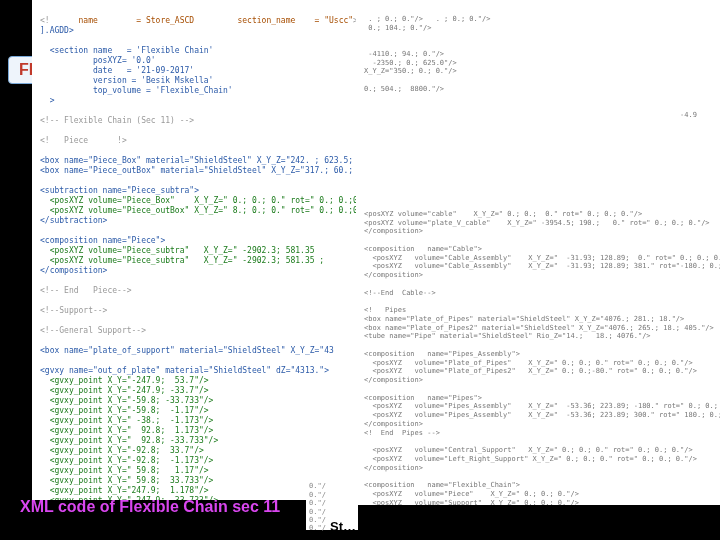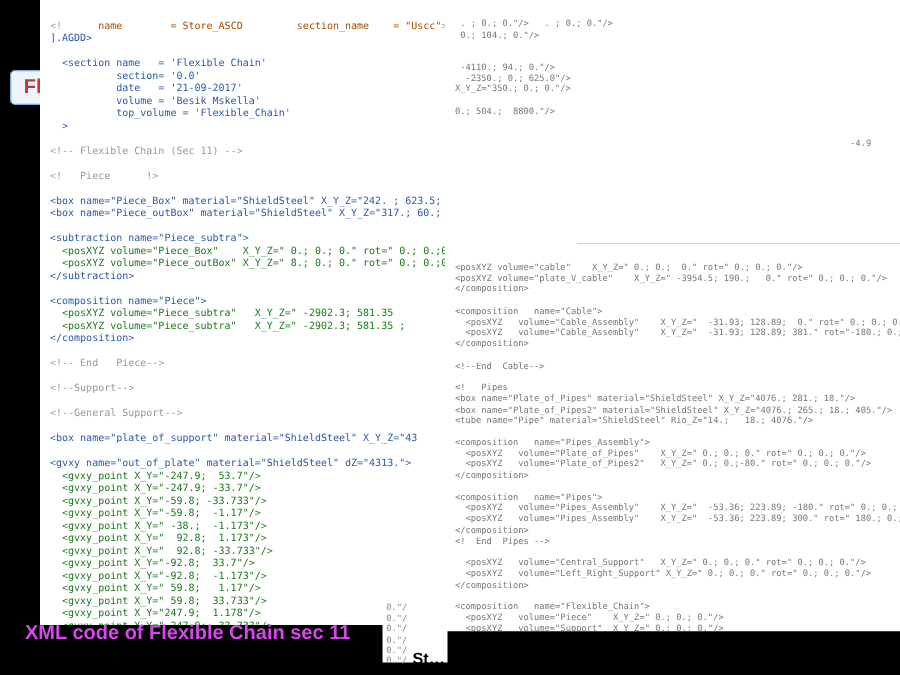--- a/index.html
+++ b/index.html
@@ -57,23 +57,23 @@
 </head>
 <body>
 
 <div class="tab">Fle</div>
 
 <div id="paneA" class="code">
 <span class="cmt">&lt;!</span>    <span class="attr">  name        = Store_ASCD         section_name    = "Uscc"</span><span class="cmt">&gt;</span>
 <span class="kw">].AGDD&gt;</span>
 
 <span class="kw">  &lt;section name   = 'Flexible Chain'</span>
-<span class="kw">           section= '0.0'</span>
+<span class="kw">           posXYZ= '0.0'</span>
 <span class="kw">           date   = '21-09-2017'</span>
-<span class="kw">           volume = 'Besik Mskella'</span>
+<span class="kw">           version = 'Besik Mskella'</span>
 <span class="kw">           top_volume = 'Flexible_Chain'</span>
 <span class="kw">  &gt;</span>
 
 <span class="cmt">&lt;!-- Flexible Chain (Sec 11) --&gt;</span>
 
 <span class="cmt">&lt;!   Piece      !&gt;</span>
 
 <span class="kw">&lt;box name="Piece_Box" material="ShieldSteel" X_Y_Z="242. ; 623.5; 5045."/&gt;</span>
 <span class="kw">&lt;box name="Piece_outBox" material="ShieldSteel" X_Y_Z="317.; 60.; 1042."/&gt;</span>
 

